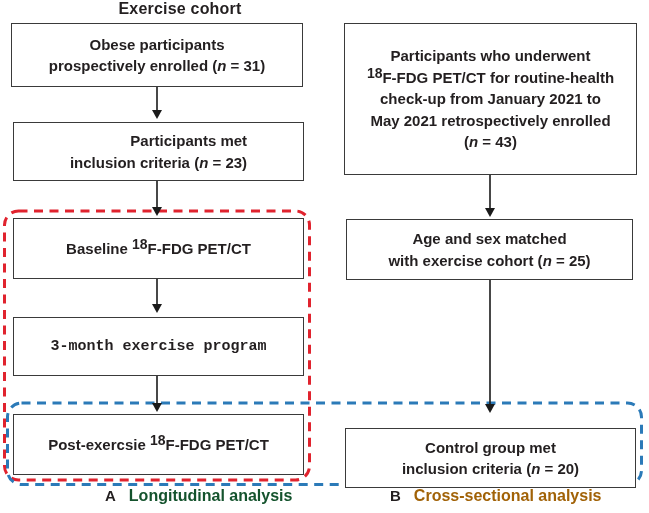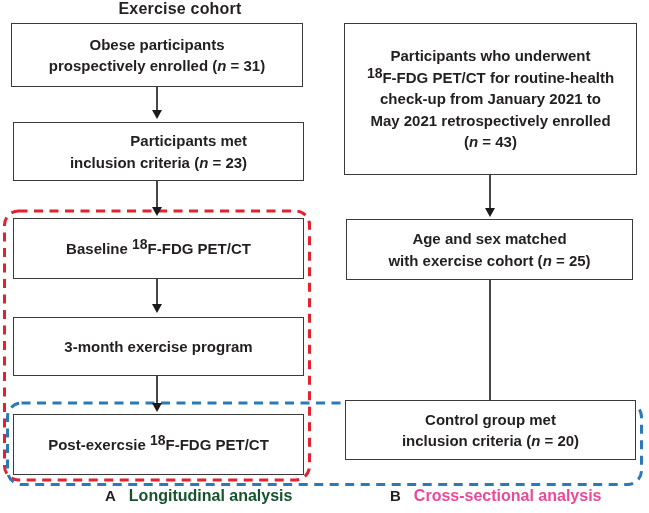--- a/index.html
+++ b/index.html
@@ -51,41 +51,41 @@
     padding: 15px 6px;
   }
   .flow-box sup {
     font-size: 14px;
     line-height: 0;
     vertical-align: 5px;
   }
   .box-a1 { left: 11px;  top: 23px;  width: 292px; height: 64px;  }
   .box-a2 { left: 13px;  top: 122px; width: 291px; height: 59px; text-align: right;  }
   .box-a3 { left: 13px;  top: 218px; width: 291px; height: 61px;  }
-  .box-a4 { left: 13px;  top: 317px; width: 291px; height: 59px;  }
+  .box-a4 { left: 13px;  top: 317px; width: 291px; height: 59px; font-family: Liberation Mono, monospace;  }
   .box-a5 { left: 13px;  top: 414px; width: 291px; height: 61px; text-align: right;  }
   .box-b1 { left: 344px; top: 23px;  width: 293px; height: 152px; }
   .box-b2 { left: 346px; top: 219px; width: 287px; height: 61px;  }
-  .box-b3 { left: 345px; top: 400px; width: 291px; height: 60px;  }
+  .box-b3 { left: 345px; top: 428px; width: 291px; height: 60px;  }
   .panel-label {
     position: absolute;
     top: 487px;
     z-index: 2;
     display: flex;
     align-items: baseline;
     gap: 13px;
     font-size: 16px;
     font-weight: bold;
     white-space: nowrap;
   }
   .panel-label .letter { color: #231f20; font-size: 15px; }
   .panel-a { left: 105px; }
   .panel-a .label-text { color: #14532d; }
   .panel-b { left: 390px; }
-  .panel-b .label-text { color: #ec4899; }
+  .panel-b .label-text { color: #a16207; }
 </style>
 </head>
 <body>
 
 <div class="canvas">
 
   <svg class="lines-layer" viewBox="0 0 649 513" xmlns="http://www.w3.org/2000/svg">
 
     <rect x="4.5" y="211" width="305" height="269" rx="14" ry="14" fill="none" stroke="#e0232e" stroke-width="3" stroke-dasharray="9 6.5"></rect>
 

